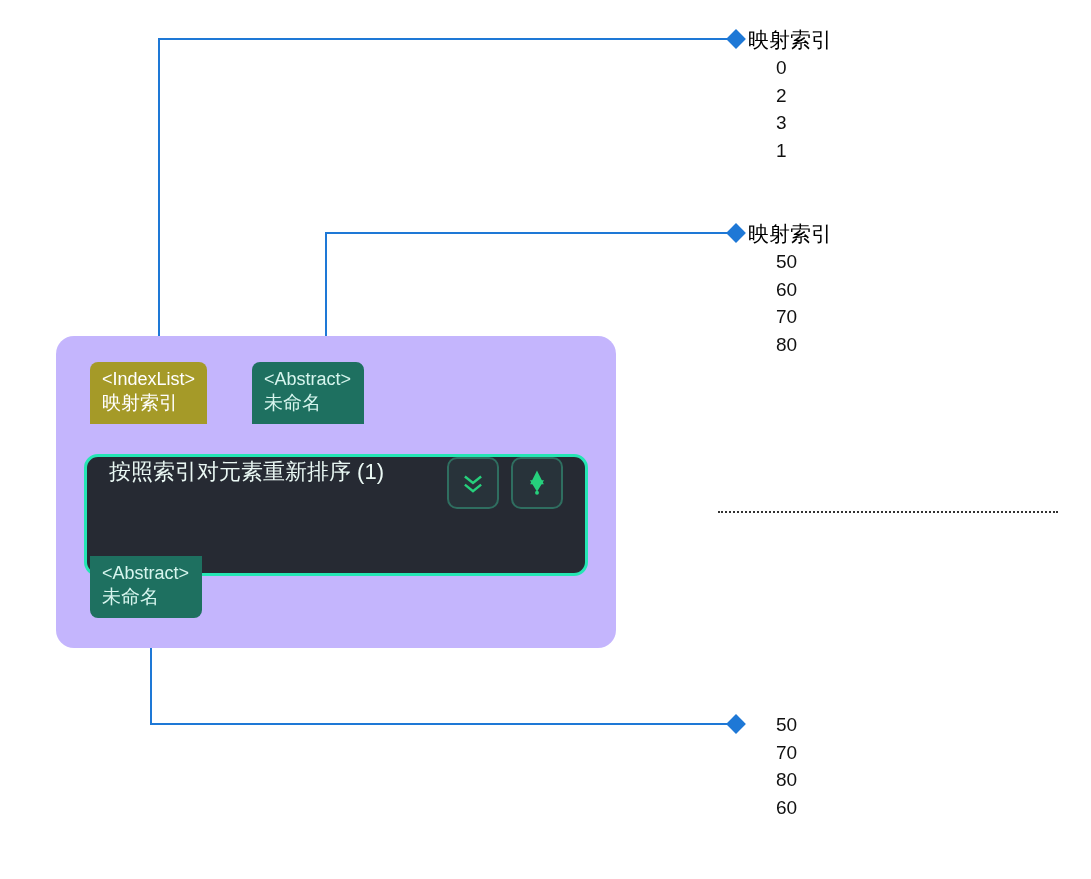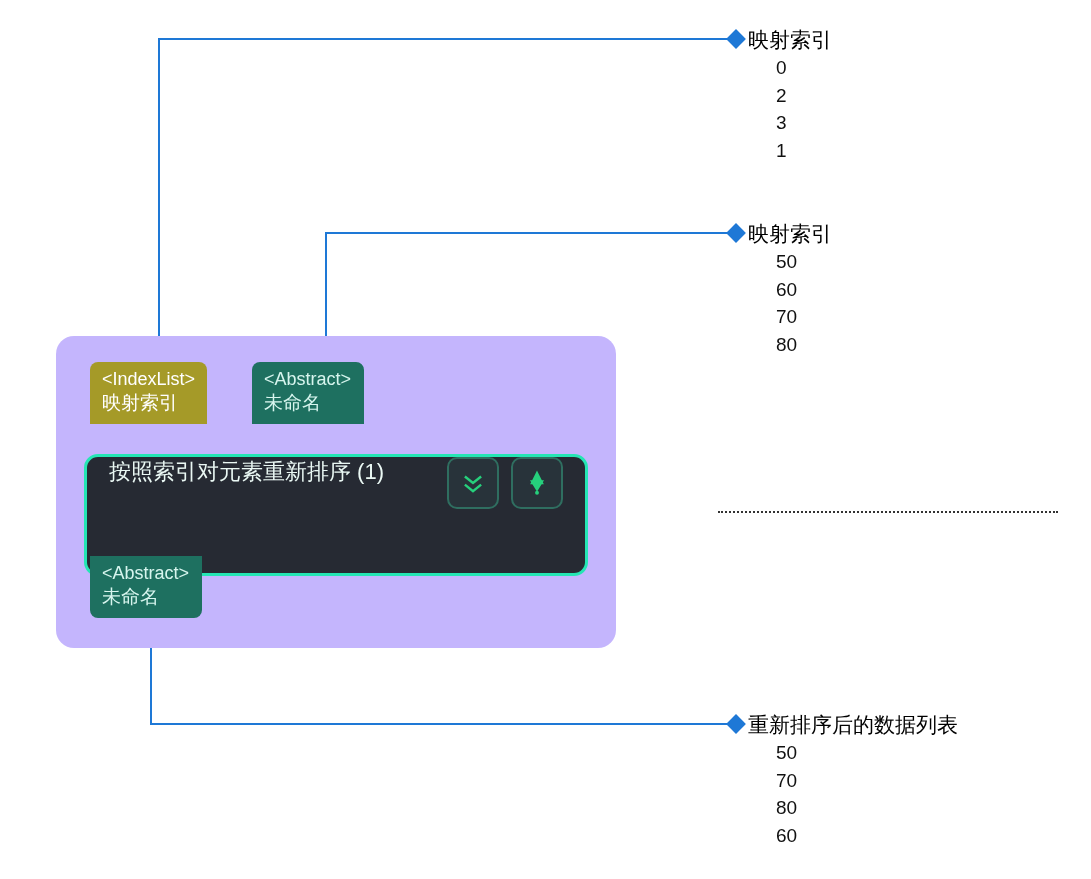--- a/index.html
+++ b/index.html
@@ -216,21 +216,20 @@
     <div class="heading">映射索引</div>
     <div class="vals">
       <div>50</div>
       <div>60</div>
       <div>70</div>
       <div>80</div>
     </div>
   </div>
 
   <div class="callout" style="top:711px;">
-    <div class="heading">重新排序后的数据列表</div>
     <div class="vals">
       <div>50</div>
       <div>70</div>
       <div>80</div>
       <div>60</div>
     </div>
   </div>
 
 </div>
 

